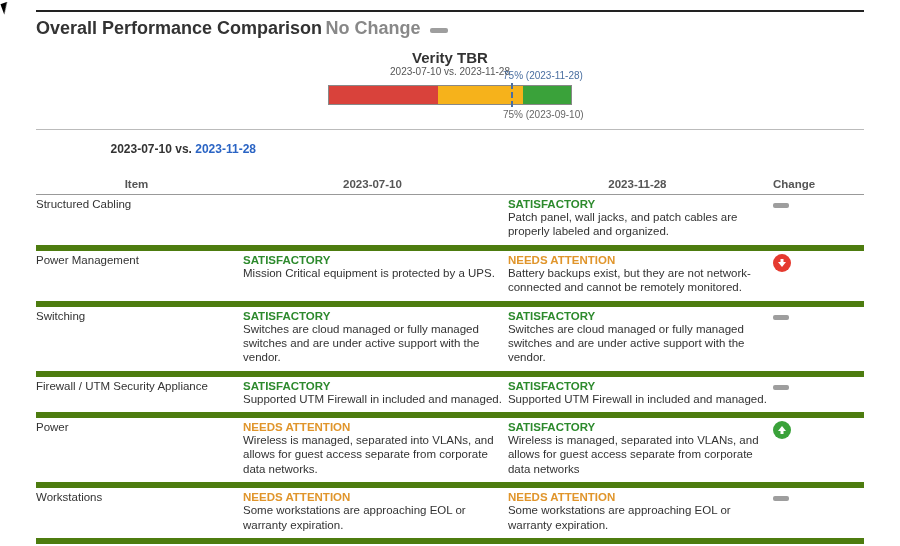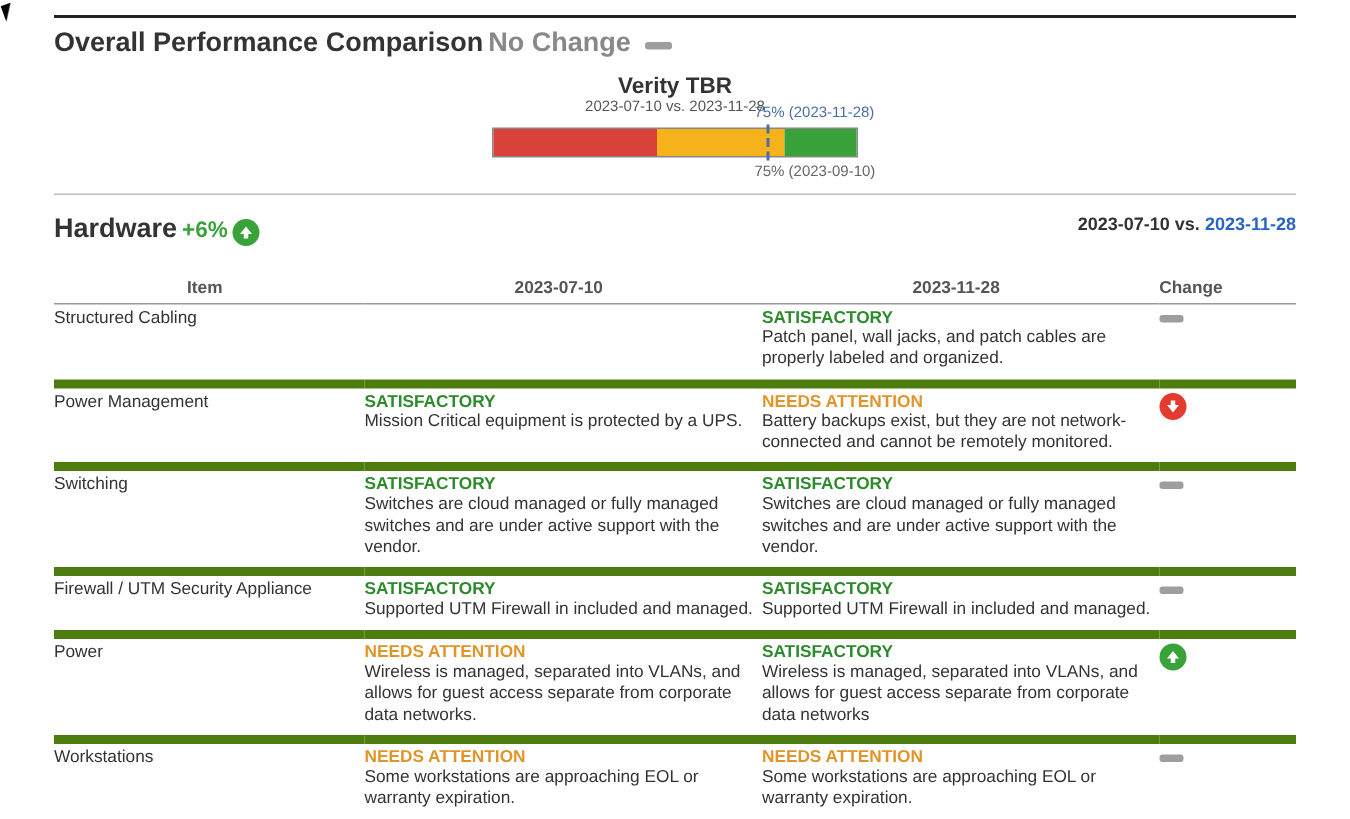--- a/index.html
+++ b/index.html
@@ -91,29 +91,20 @@
       </div>
       <div class="tick-line" style="left:75%;"></div>
       <span class="tick-label-bot" style="left:75%; transform:translateX(-10%);">75% (2023-09-10)</span>
     </div>
   </div>
 </div>
 
 <div class="hr-light" style="margin-top:24px;"></div>
 
 <div class="hardware-head">
-  <div>
-    <span class="section-title">Hardware</span>
-    <span class="delta-pos">+6%</span>
-    <span class="circle-icon up">
-      <svg viewBox="0 0 10 10">
-          <path d="M5 1 L9 6 L6.5 6 L6.5 9 L3.5 9 L3.5 6 L1 6 Z" fill="#fff"></path>
-        </svg>
-    </span>
-  </div>
   <div class="right-block" style="min-width:220px;">
     <div class="vs-line">
       <span>2023-07-10</span>
       <span>vs.</span>
       <span class="d2">2023-11-28</span>
     </div>
   </div>
 </div>
 
 <div style="clear:both;"></div>

